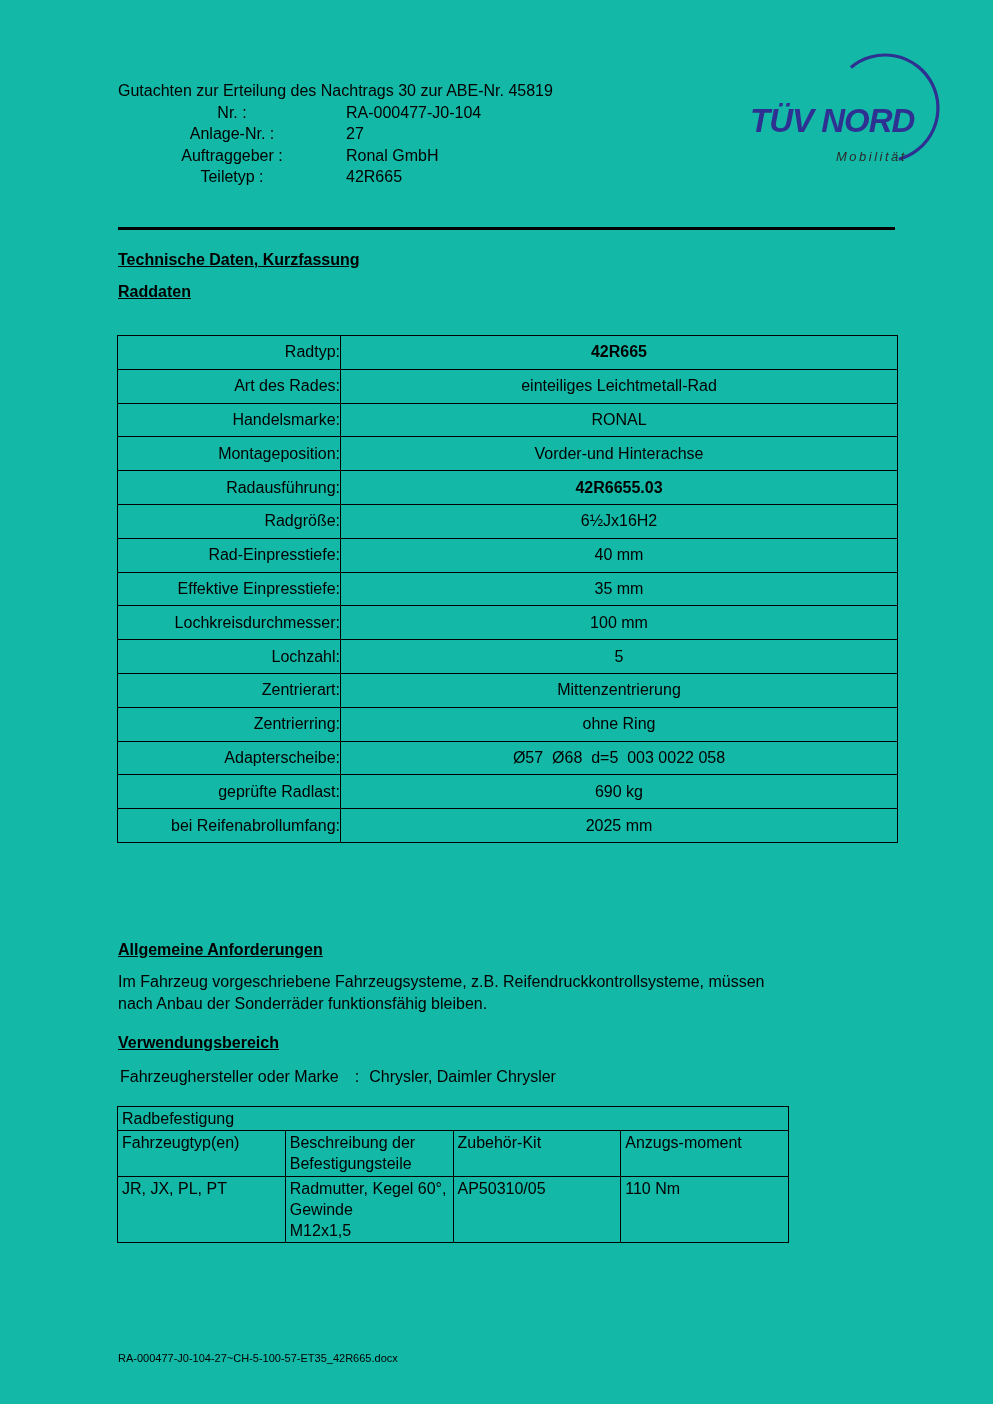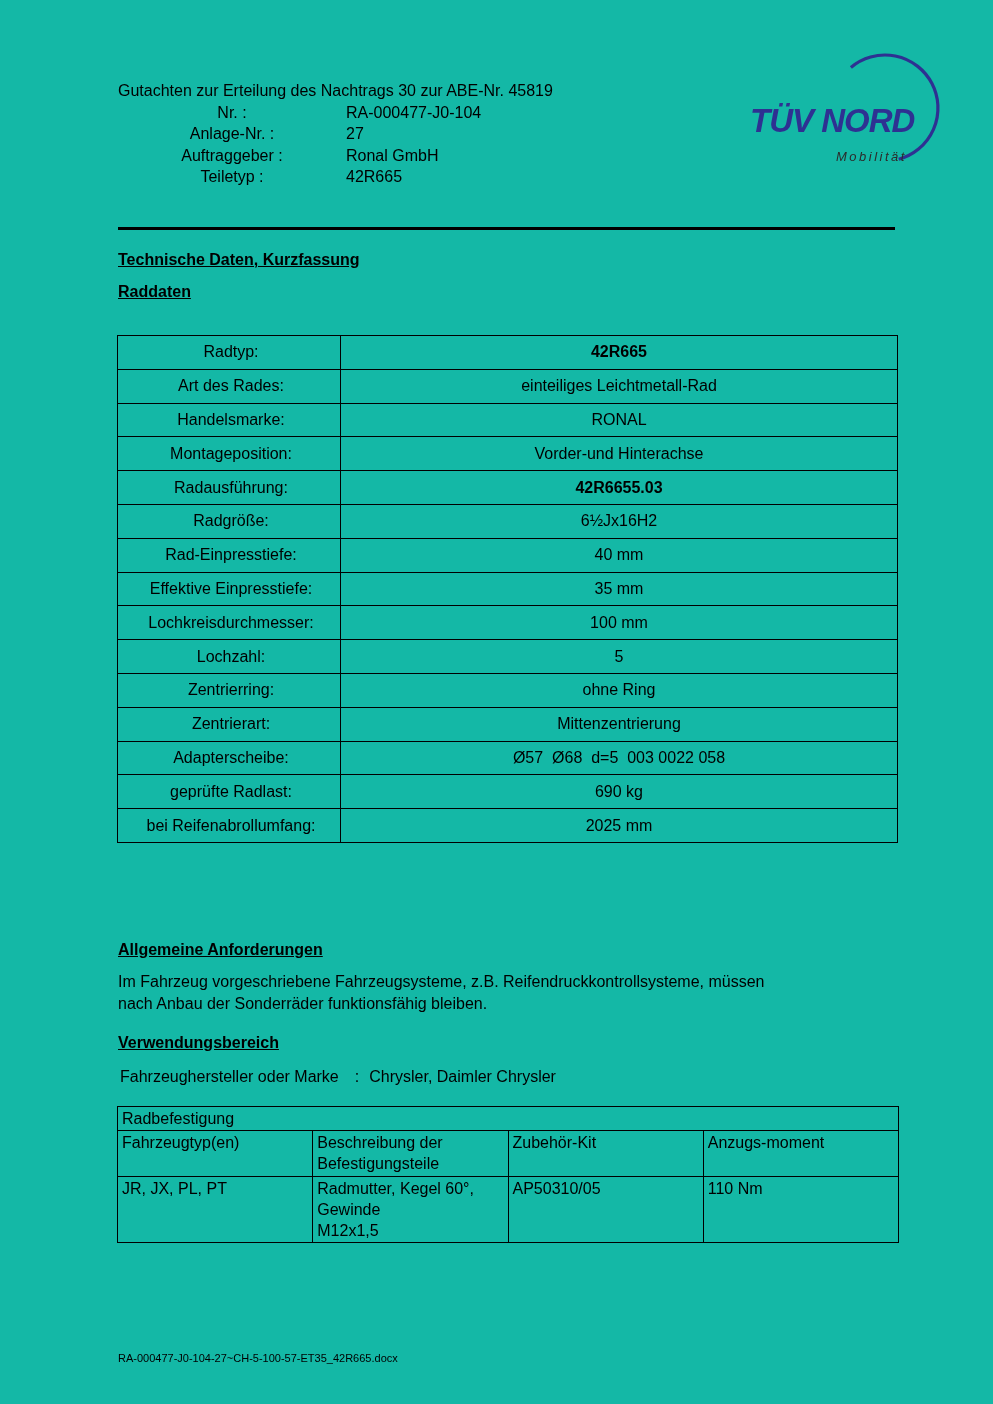--- a/index.html
+++ b/index.html
@@ -41,33 +41,33 @@
   .heading { position: absolute; left: 118px; font-weight: bold; text-decoration: underline; white-space: nowrap; }
   .h-tech { top: 251px; }
   .h-rad  { top: 283px; }
   .h-allg { top: 941px; }
   .h-verw { top: 1034px; }
 
   
   table { border-collapse: collapse; table-layout: fixed; }
   .raddaten { position: absolute; left: 117px; top: 335px; width: 781px; }
   .raddaten td { border: 1.5px solid #000; height: 33.8px; vertical-align: middle; }
-  .raddaten td.lbl { width: 223px; text-align: center; padding-left: 4px; }
+  .raddaten td.lbl { width: 223px; text-align: right; padding-left: 4px; }
   .raddaten td.val { text-align: center; white-space: pre-wrap; }
   .raddaten td.val.b { font-weight: bold; }
 
   
   .paragraph { position: absolute; left: 118px; top: 971px; width: 790px; line-height: 22px; white-space: pre-line; }
 
   
   .hersteller-line { position: absolute; left: 120px; top: 1068px; white-space: nowrap; }
   .hersteller-line .sep { padding: 0 10px 0 16px; }
 
   
-  .befestigung { position: absolute; left: 117px; top: 1106px; width: 782px; border-radius: 15px; }
+  .befestigung { position: absolute; left: 117px; top: 1106px; width: 672px; border-radius: 15px; }
   .befestigung td { border: 1.5px solid #000; vertical-align: top; text-align: left; padding: 1px 4px; line-height: 21px; }
   .befestigung .c1 { width: 268px; }
   .befestigung .c2 { width: 327px; white-space: pre-line; }
   .befestigung .c3 { width: 112px; }
   .befestigung .c4 { width: 75px; }
   .befestigung tr.title-row td { height: 24px; }
   .befestigung tr.head-row td { height: 46px; }
   .befestigung tr.data-row td { height: 60px; }
 
   
@@ -147,26 +147,26 @@
       </tr>
       <tr>
         <td class="lbl">Lochkreisdurchmesser:</td>
         <td class="val">100 mm</td>
       </tr>
       <tr>
         <td class="lbl">Lochzahl:</td>
         <td class="val">5</td>
       </tr>
       <tr>
+        <td class="lbl">Zentrierart:</td>
+        <td class="val">Mittenzentrierung</td>
+      </tr>
+      <tr>
         <td class="lbl">Zentrierring:</td>
         <td class="val">ohne Ring</td>
-      </tr>
-      <tr>
-        <td class="lbl">Zentrierart:</td>
-        <td class="val">Mittenzentrierung</td>
       </tr>
       <tr>
         <td class="lbl">Adapterscheibe:</td>
         <td class="val">Ø57  Ø68  d=5  003 0022 058</td>
       </tr>
       <tr>
         <td class="lbl">geprüfte Radlast:</td>
         <td class="val">690 kg</td>
       </tr>
       <tr>

